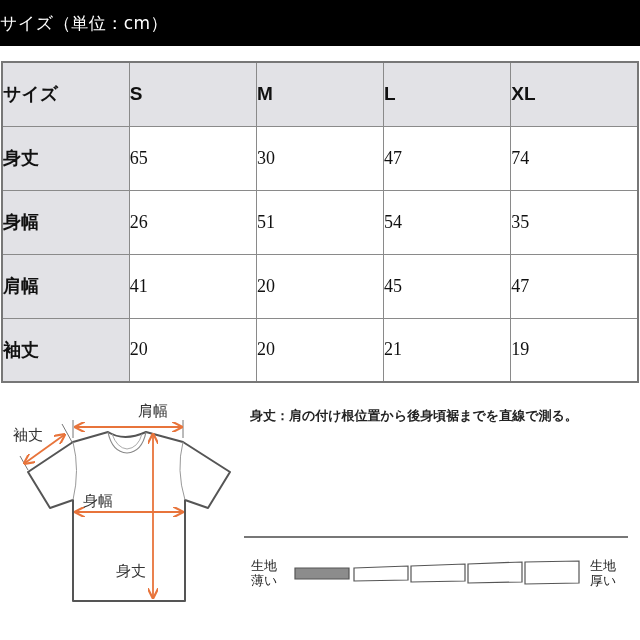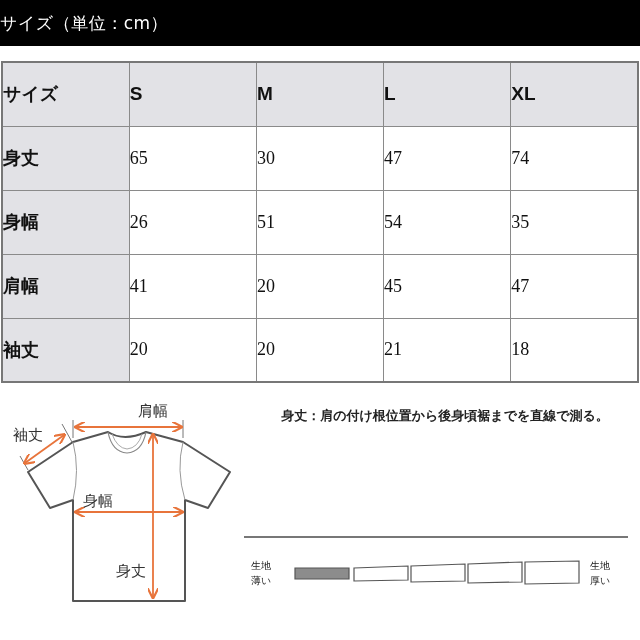--- a/index.html
+++ b/index.html
@@ -7,24 +7,24 @@
   .title-bar { position:absolute; left:0; top:0; width:640px; height:46px; background:#000; color:#fff; font-size:17px; line-height:46px; letter-spacing:0.5px; }
   .size-table { position:absolute; left:1px; top:61px; width:638px; height:320px; border-collapse:collapse; border:2px solid #777; table-layout:fixed; }
   .size-table td { border:1.5px solid #8a8a8a; text-align:left; vertical-align:middle; font-size:20px; height:64px; }
   .size-table tr.head td { background:#e2e2e6; font-size:18px; font-weight:bold; }
   .size-table td.rowhead { background:#e2e2e6; font-size:18px; font-weight:bold; }
   .size-table td.val { background:#fff; font-family:Liberation Serif, serif; font-size:18px; }
   .size-table tr.head td.colhead { font-family:"Liberation Sans",sans-serif; font-size:19px; }
   .diagram { position:absolute; left:0; top:390px; width:240px; height:250px; }
   .diagram .lbl { position:absolute; font-size:15px; color:#333; }
   .notes { position:absolute; left:250px; top:405px; width:390px; }
-  .note { font-size:13px; font-weight:bold; color:#222; height:30px; line-height:22px; white-space:nowrap;text-align:center; }
+  .note { font-size:13px; font-weight:bold; color:#222; height:30px; line-height:22px; white-space:nowrap; }
   .divider { position:absolute; left:244px; top:536px; width:384px; height:2px; background:#777; }
   .thickness { position:absolute; left:244px; top:552px; width:396px; height:45px; }
-  .thickness .end { position:absolute; font-size:10px; line-height:15px; color:#222; }
+  .thickness .end { position:absolute; font-size:13px; line-height:15px; color:#222; }
 </style>
 </head>
 <body>
 
 <div class="title-bar">サイズ（単位：cm）</div>
 
 <table class="size-table">
   <tbody>
       <tr class="head">
     <td>サイズ</td>
@@ -52,21 +52,21 @@
     <td class="val">41</td>
     <td class="val">20</td>
     <td class="val">45</td>
     <td class="val">47</td>
   </tr>
   <tr>
     <td class="rowhead">袖丈</td>
     <td class="val">20</td>
     <td class="val">20</td>
     <td class="val">21</td>
-    <td class="val">18</td>
+    <td class="val">19</td>
   </tr>
 </tbody>
   </table>
 
 <div class="diagram">
   <svg width="240" height="250" viewBox="0 0 240 250">
     <defs>
       <marker id="ah" markerWidth="6" markerHeight="6" refX="5" refY="3" orient="auto-start-reverse">
         <path d="M0,0 L6,3 L0,6" fill="none" stroke="#e8743b" stroke-width="1.2"></path>
       </marker>

